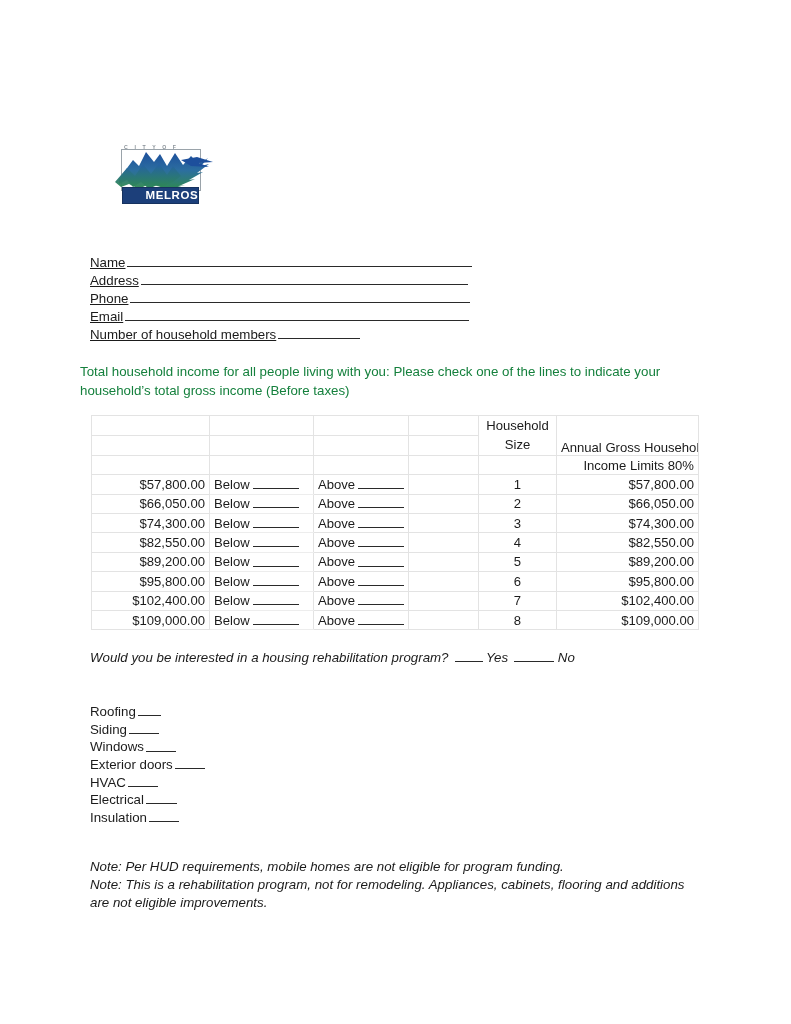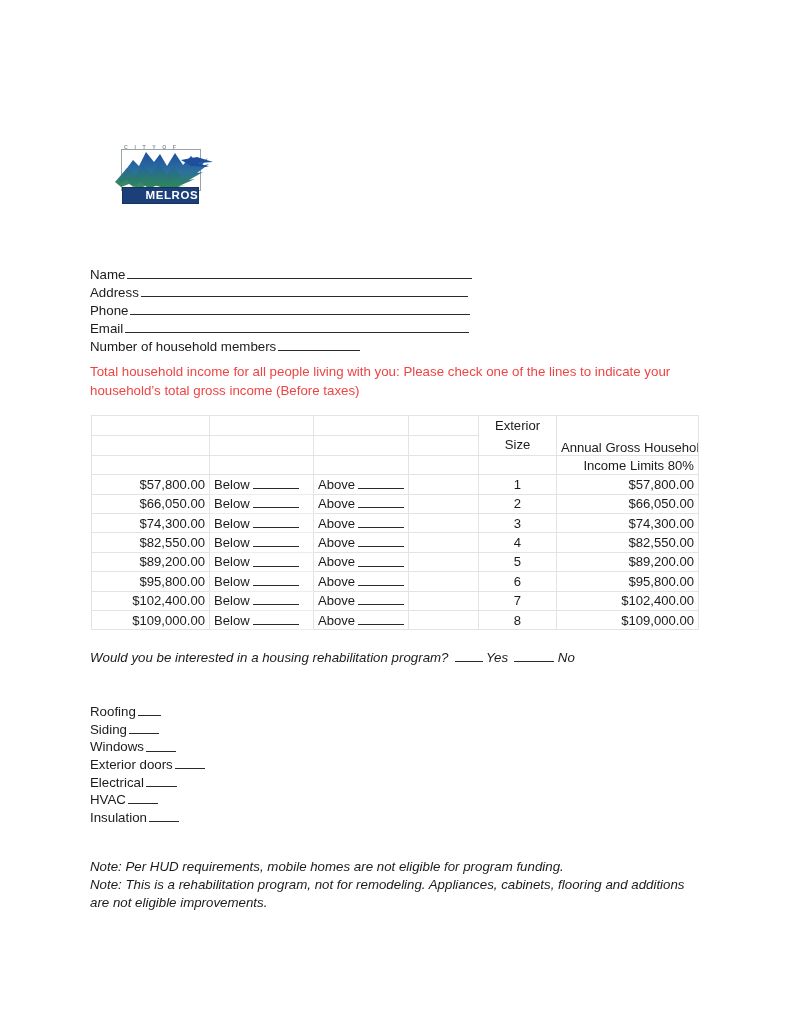--- a/index.html
+++ b/index.html
@@ -84,46 +84,47 @@
     letter-spacing: 0.6px;
     font-family: "Liberation Sans", sans-serif;
     line-height: 1;
     padding-left: 31px;
   }
 
   
   .fields {
     position: absolute;
     left: 90px;
-    top: 266px;
+    top: 254px;
     width: 620px;
+    text-decoration: underline;
   }
   .field-line {
     font-size: 13.3px;
     line-height: 16.8px;
     white-space: nowrap;
     color: #1b1b1b;
   }
   .blank {
     display: inline-block;
     border-bottom: 1px solid #2a2a2a;
     vertical-align: baseline;
     height: 0.92em;
     margin-left: 2px;
   }
 
   
   .intro {
     position: absolute;
-    left: 90px;
+    left: 80px;
     top: 363px;
     width: 612px;
     font-size: 13.3px;
     line-height: 18.5px;
-    color: #ef4444;
+    color: #15803d;
   }
 
   
   .table-wrap {
     position: absolute;
     left: 91px;
     top: 415px;
     width: 607px;
   }
   table.income {
@@ -277,21 +278,21 @@
           <col class="c5">
           <col class="c6">
       </colgroup>
       <tbody id="table-body">
           <tr>
             <td class="empty"></td>
             <td class="empty"></td>
             <td class="empty"></td>
             <td class="empty"></td>
             <td class="hb hh-cell" rowspan="2" style="height: 38.8px; line-height: 19.4px;">
-              <div>Exterior</div>
+              <div>Household</div>
               <div>Size</div>
             </td>
             <td class="hb hdr-r" rowspan="2" style="height: 38.8px; vertical-align: bottom; border-bottom: none;">Annual Gross Household</td>
           </tr>
           <tr>
             <td class="empty"></td>
             <td class="empty"></td>
             <td class="empty"></td>
             <td class="empty"></td>
           </tr>
@@ -378,22 +379,22 @@
       <span>No</span>
     </div>
   </div>
 
   <div class="repairs">
     <div id="repair-list">
         <div class="repair-item"><span>Roofing</span><span class="blank" style="width:23px"></span></div>
         <div class="repair-item"><span>Siding</span><span class="blank" style="width:30px"></span></div>
         <div class="repair-item"><span>Windows</span><span class="blank" style="width:30px"></span></div>
         <div class="repair-item"><span>Exterior doors</span><span class="blank" style="width:30px"></span></div>
+        <div class="repair-item"><span>HVAC</span><span class="blank" style="width:30px"></span></div>
         <div class="repair-item"><span>Electrical</span><span class="blank" style="width:31px"></span></div>
-        <div class="repair-item"><span>HVAC</span><span class="blank" style="width:30px"></span></div>
         <div class="repair-item"><span>Insulation</span><span class="blank" style="width:30px"></span></div>
       </div>
   </div>
 
   <div class="notes">
     <div>Note: Per HUD requirements, mobile homes are not eligible for program funding.</div>
     <div>Note: This is a rehabilitation program, not for remodeling. Appliances, cabinets, flooring and additions are not eligible improvements.</div>
   </div>
 
 </div>

